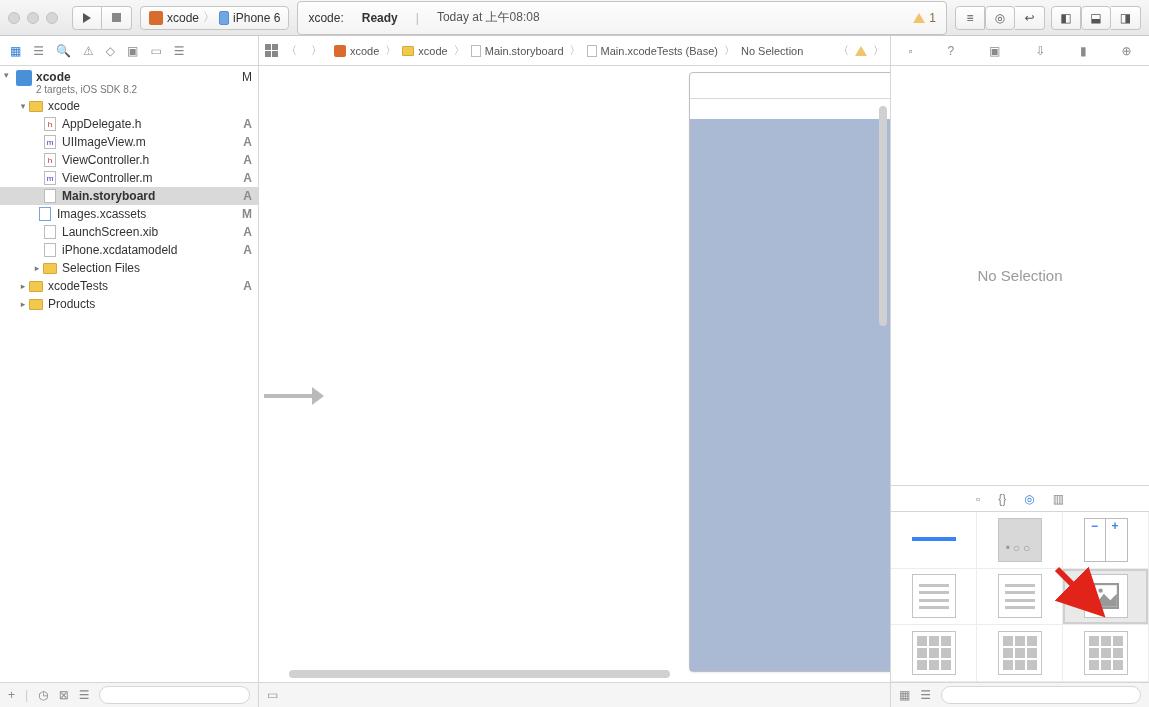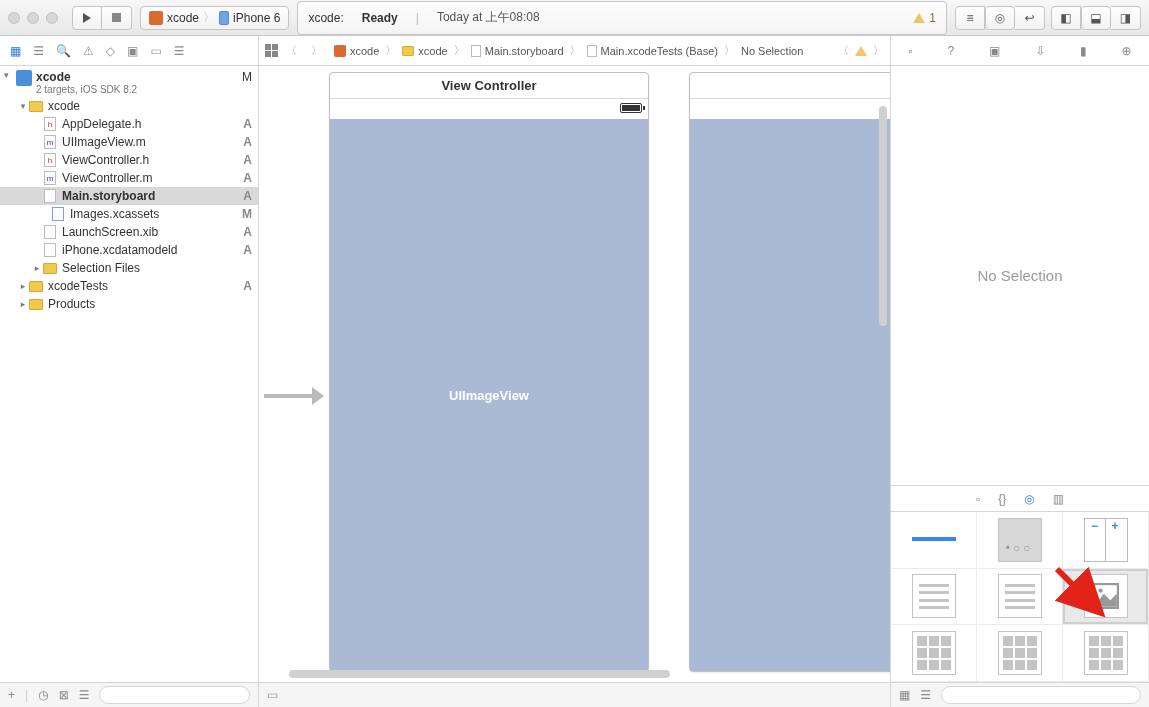--- a/index.html
+++ b/index.html
@@ -267,21 +267,21 @@
           <span class="status-letter">A</span>
         </div>
         <div class="row sel" style="padding-left: 32px;">
           <span class="disc"></span>
           <span class="ficon">
             <span class="fsb"></span>
           </span>
           <span class="name">Main.storyboard</span>
           <span class="status-letter">A</span>
         </div>
-        <div class="row" style="padding-left: 40px;">
+        <div class="row" style="padding-left: 27px;">
           <span class="disc"></span>
           <span class="ficon">
             <span class="fxc"></span>
           </span>
           <span class="name">Images.xcassets</span>
           <span class="status-letter">M</span>
         </div>
         <div class="row" style="padding-left: 32px;">
           <span class="disc"></span>
           <span class="ficon">
@@ -325,31 +325,20 @@
       </div>
   </div>
 
   <div class="editor">
     <div class="canvas">
       <div class="arrow-in">
         <svg viewBox="0 0 60 30">
             <line x1="0" y1="15" x2="48" y2="15" stroke="#bababa" stroke-width="4"></line>
             <polygon points="48,6 60,15 48,24" fill="#bababa"></polygon>
           </svg>
-      </div>
-      <div class="vc" style="left:70px; top:6px; width:320px; height:600px;">
-        <div class="vc-title">View Controller</div>
-        <div class="vc-status">
-            <div class="battery">
-              <div class="fill"></div>
-            </div>
-          </div>
-        <div class="uiimg">
-            <span>UIImageView</span>
-          </div>
       </div>
       <div class="vc" style="left:430px; top:6px; width:320px; height:600px;">
         <div class="vc-title" style="justify-content:flex-end;padding-right:10px;">View Contro</div>
         <div class="vc-status"></div>
         <div class="uiimg" style="justify-content:flex-end;padding-right:10px;"></div>
       </div>
       <div class="vscroll"></div>
       <div class="hscroll"></div>
     </div>
   </div>

